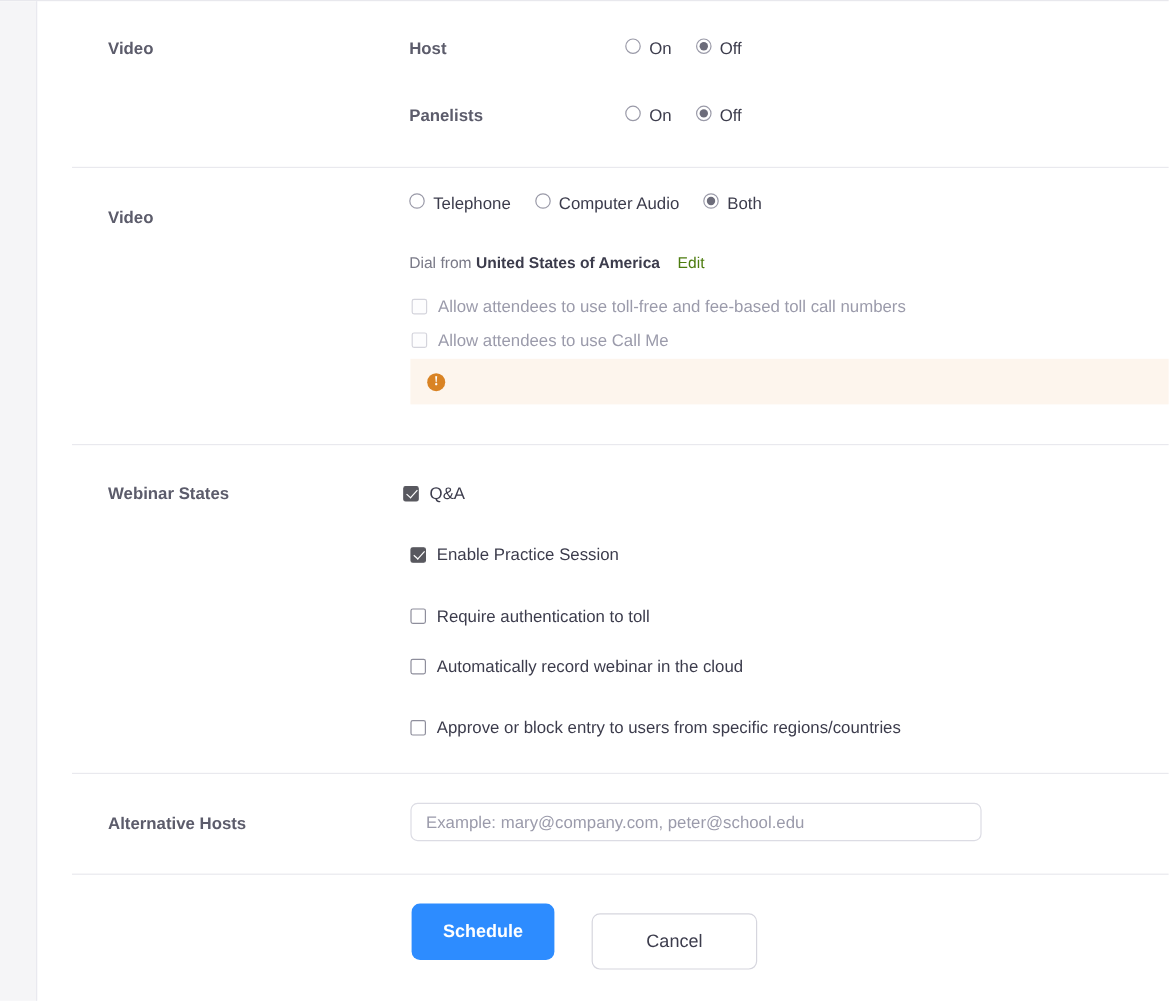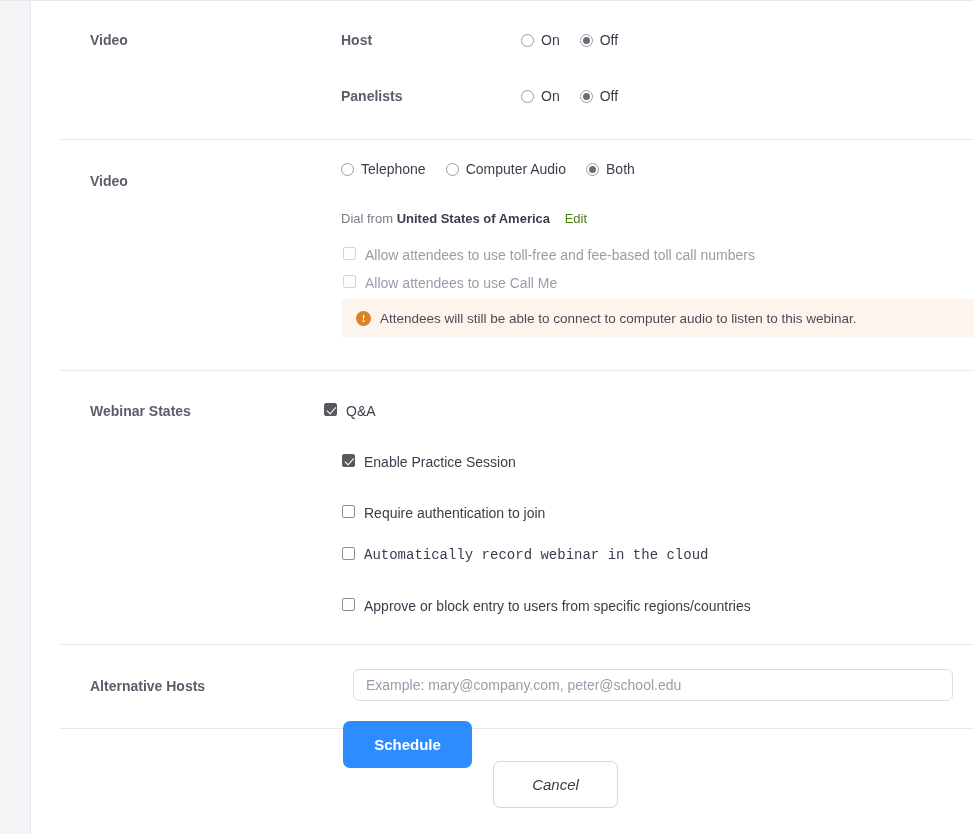--- a/index.html
+++ b/index.html
@@ -72,21 +72,21 @@
   }
 
   
   .radio-group {
     position: absolute;
     display: flex;
     align-items: center;
   }
   .radio-item {
     display: flex;
-    align-items: center;
+    align-items: flex-start;
     margin-right: 20px;
     white-space: nowrap;
   }
   .radio-mark {
     width: 13px;
     height: 13px;
     border-radius: 50%;
     border: 1px solid #9a9aa8;
     box-sizing: border-box;
     display: inline-block;
@@ -109,20 +109,21 @@
   .radio-text {
     margin-left: 7px;
     font-size: 14px;
     color: #3c3c4c;
   }
 
   
   .cb-item {
     position: absolute;
     display: flex;
+    align-items: center;
     white-space: nowrap;
   }
   .cb-mark {
     width: 13px;
     height: 13px;
     box-sizing: border-box;
     border: 1px solid #8e8e9c;
     border-radius: 2px;
     background: #fff;
     display: inline-block;
@@ -312,64 +313,63 @@
         <span class="cb-text disabled">Allow attendees to use toll-free and fee-based toll call numbers</span>
       </label>
 
       <label class="cb-item" style="left:311px; top:274px;">
         <span class="cb-mark disabled"></span>
         <span class="cb-text disabled">Allow attendees to use Call Me</span>
       </label>
 
       <div class="warn-banner" style="left:310px; top:298px; right:0; height:38px; padding-left:14px;">
         <span class="warn-icon">!</span>
-        <span class="warn-text">Attendees will still be able to connect to computer audio to listen to this webinar.</span>
       </div>
 
       <div class="divider" style="top:369px;"></div>
     </div>
 
     <div class="section">
       <div class="row-label" style="left:58px; top:402px;">Webinar States</div>
 
-      <label class="cb-item" style="left:292px; top:402px;">
+      <label class="cb-item" style="left:304px; top:402px;">
         <span class="cb-mark checked"></span>
         <span class="cb-text">Q&amp;A</span>
       </label>
 
       <label class="cb-item" style="left:310px; top:453px;">
         <span class="cb-mark checked"></span>
         <span class="cb-text">Enable Practice Session</span>
       </label>
 
       <label class="cb-item" style="left:310px; top:504px;">
         <span class="cb-mark"></span>
-        <span class="cb-text">Require authentication to join</span>
-      </label>
-
-      <label class="cb-item" style="left:310px; top:546px;font-family:Liberation Mono, monospace;">
+        <span class="cb-text">Require authentication to toll</span>
+      </label>
+
+      <label class="cb-item" style="left:310px; top:546px;">
         <span class="cb-mark"></span>
         <span class="cb-text">Automatically record webinar in the cloud</span>
       </label>
 
       <label class="cb-item" style="left:310px; top:597px;">
         <span class="cb-mark"></span>
         <span class="cb-text">Approve or block entry to users from specific regions/countries</span>
       </label>
 
       <div class="divider" style="top:643px;"></div>
     </div>
 
     <div class="section">
       <div class="row-label" style="left:58px; top:677px;">Alternative Hosts</div>
 
-      <input class="alt-host-input" type="text" style="left: 310px; top: 668px; width: 600px; height: 32px; margin-left: 11px;" placeholder="Example: mary@company.com, peter@school.edu">
+      <input class="alt-host-input" type="text" style="left: 310px; top: 668px; width: 476px; height: 32px;" placeholder="Example: mary@company.com, peter@school.edu">
 
       <div class="divider" style="top:727px;"></div>
     </div>
 
     <div class="section">
-      <button class="btn btn-primary" style="left:311px; top:720px; width:129px; height:47px;">Schedule</button>
-      <button class="btn btn-secondary" style="left:461px; top:760px; width:125px; height:47px;font-style:italic;">Cancel</button>
+      <button class="btn btn-primary" style="left:311px; top:752px; width:119px; height:47px;">Schedule</button>
+      <button class="btn btn-secondary" style="left:461px; top:760px; width:138px; height:47px;">Cancel</button>
     </div>
 
   </div>
 </div>
 
 </body></html>

